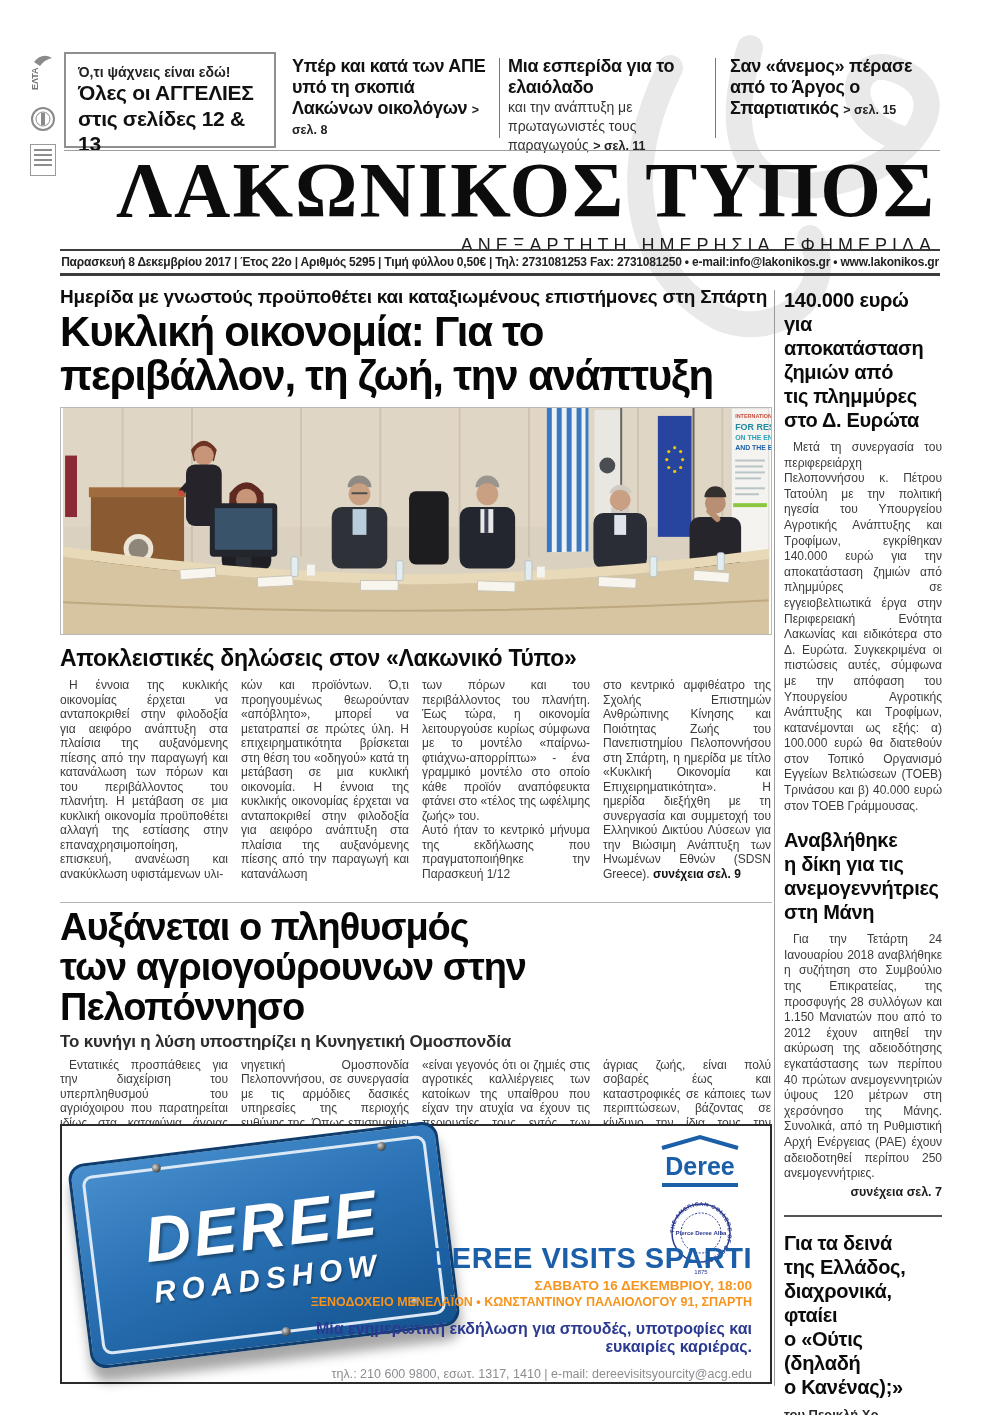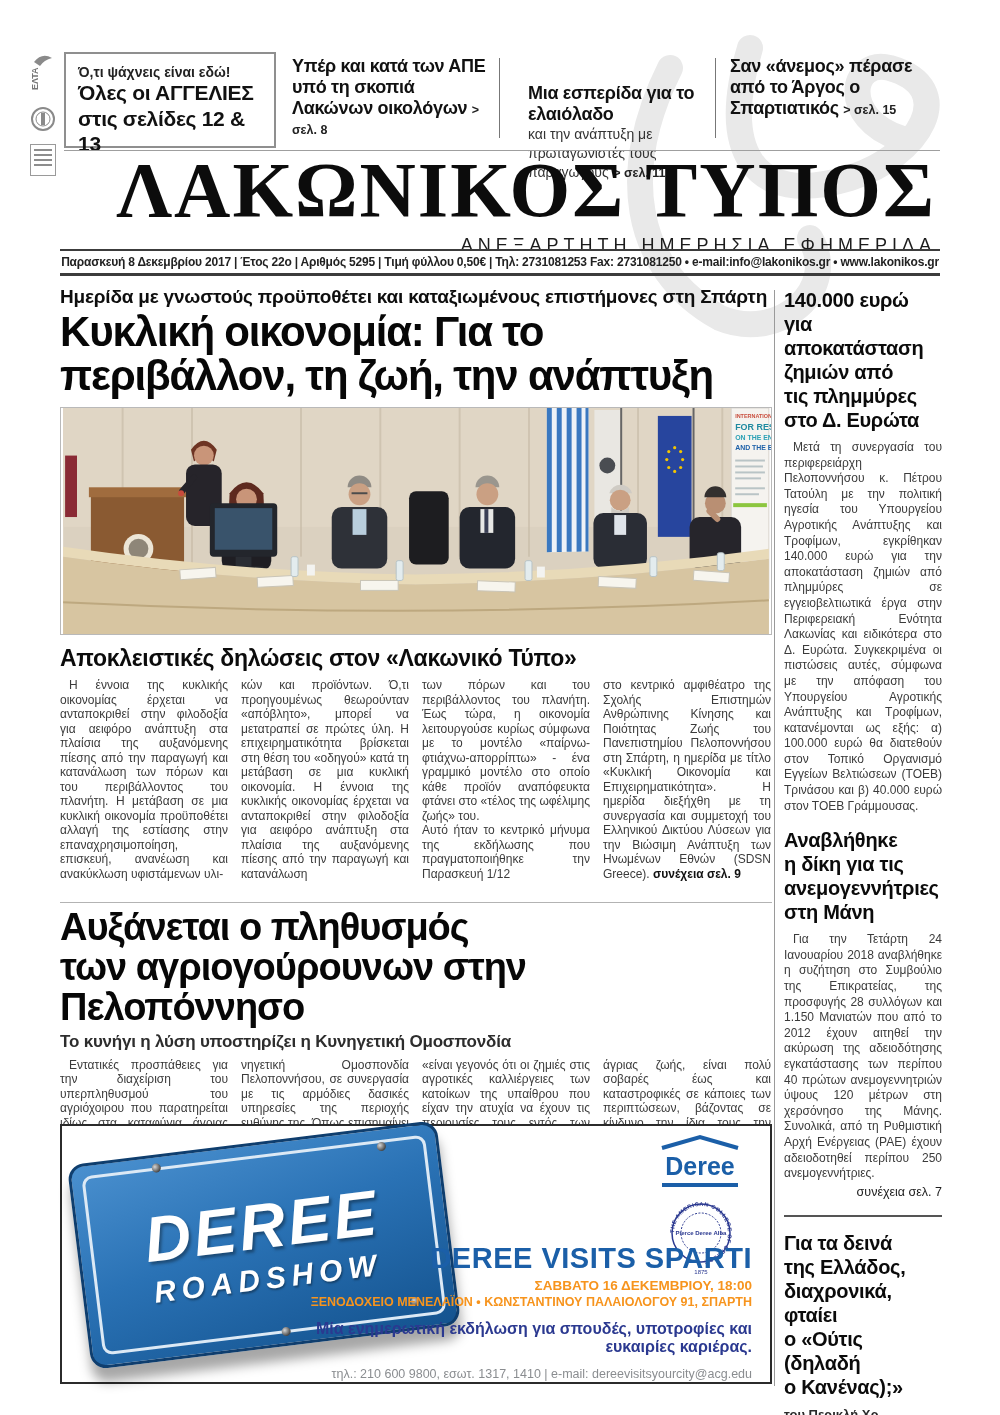--- a/index.html
+++ b/index.html
@@ -19,21 +19,21 @@
   
   .classified-box{position:absolute;left:64px;top:52px;width:212px;height:96px;border:2px solid #8f8f8f;
       padding:10px 12px;}
   .cb1{font-size:14px;font-weight:700;color:#222;}
   .cb2{font-size:21px;font-weight:700;color:#111;line-height:1.22;letter-spacing:-0.3px;}
   .teaser{position:absolute;top:56px;}
   .teaser .tb{font-size:18px;font-weight:700;line-height:1.18;letter-spacing:-0.3px;color:#111;}
   .teaser .tl{font-size:14px;line-height:1.28;color:#333;font-weight:400;}
   .pageref{font-size:12.5px;font-weight:700;color:#222;}
   .t2{left:292px;width:200px;}
-  .t3{left:528px;width:202px;margin-top:27px;}
+  .t3{left:508px;width:202px;}
   .t4{left:730px;width:205px;}
   .vdiv{position:absolute;top:58px;height:80px;border-left:1px solid #777;}
   .vd1{left:499px;} .vd2{left:715px;}
   .teaser-rule{position:absolute;left:64px;top:150px;width:876px;border-top:1px solid #9f9f9f;}
 
   
   .masthead{position:absolute;left:56px;top:150px;width:880px;text-align:right;}
   .masthead h1{margin:0;font-family:"Liberation Serif",serif;font-weight:700;font-size:78px;line-height:1.02;
       letter-spacing:2px;color:#0c0c0c;}
   .masthead .sub{margin-top:5px;font-size:18px;letter-spacing:5px;color:#1c1c1c;}
@@ -82,21 +82,21 @@
   .ad-when{margin-top:5px;font-size:13.5px;font-weight:700;color:#f7941d;}
   .ad-where{margin-top:2px;font-size:12.5px;font-weight:700;color:#f7941d;}
   .ad-tagline{margin-top:11px;font-size:16px;font-weight:700;color:#2b3990;}
   .ad-info{margin-top:9px;font-size:12.5px;color:#8a8d90;line-height:1.5;}
 
   
   .main-divider{position:absolute;left:774px;top:290px;height:1096px;border-left:1px solid #9a9a9a;}
   .sidebar{position:absolute;left:784px;top:288px;width:158px;}
   .sb-title{margin:0 0 8px;font-size:20px;font-weight:700;line-height:24px;color:#0b0b0b;letter-spacing:-0.3px;}
   .sb-body{margin:0;font-size:12px;line-height:15.6px;text-align:justify;color:#3b3b3b;}
-  .sb-cont{display:block;text-align:right;font-weight:400;font-size:12.5px;color:#1d1d1d;margin-top:3px;}
+  .sb-cont{display:block;text-align:right;font-weight:700;font-size:12.5px;color:#1d1d1d;margin-top:3px;}
   .sb-gap{height:14px;}
   .sb-sep{border-top:2px solid #555;margin:16px 0 14px;}
   .sb-byline{margin-top:6px;font-size:13px;font-weight:700;color:#2a2a2a;}
 </style>
 </head>
 <body>
 
 <div class="page">
 
   <svg class="watermark" viewBox="0 0 570 320">

